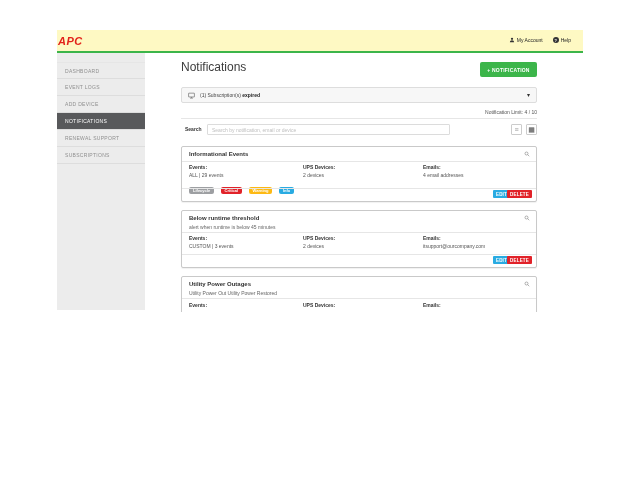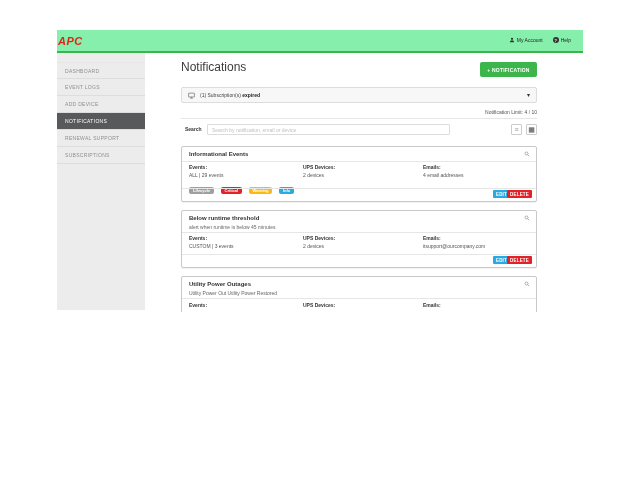--- a/index.html
+++ b/index.html
@@ -2,21 +2,21 @@
 <html><head>
 <meta charset="utf-8">
 <style>
   * { margin:0; padding:0; box-sizing:border-box; }
   html,body { width:640px; height:480px; background:#ffffff; font-family:"Liberation Sans","DejaVu Sans",sans-serif; }
   body { position:relative; overflow:hidden; }
 
   .app { position:absolute; left:57px; top:30px; width:526px; height:282px; background:#fff; overflow:hidden; }
 
   
-  .hdr { position:absolute; top:0; left:0; width:526px; height:21px; background:#86efac; }
+  .hdr { position:absolute; top:0; left:0; width:526px; height:21px; background:#fef9c3; }
   .logo { position:absolute; left:1px; top:5px; font-size:11px; font-weight:bold; font-style:italic; letter-spacing:0.5px; color:#e2231a; }
   .hdr-right { position:absolute; right:12px; top:7px; display:flex; align-items:center; gap:10px; font-size:5px; color:#222; }
   .hdr-link { display:flex; align-items:center; gap:2px; cursor:pointer; }
   .person-icon svg { width:6px; height:6px; fill:#333; display:block; }
   .help-icon { width:6px; height:6px; border-radius:50%; background:#333; color:#fff; font-size:4px; font-weight:bold; display:flex; align-items:center; justify-content:center; }
   .green-line { position:absolute; top:21px; left:0; width:526px; height:2px; background:#3cb54a; }
 
   
   .sidebar { position:absolute; left:0; top:23px; width:88px; height:257px; background:#ececec; padding-top:9px; }
   .side-item { height:17px; line-height:17px; padding-left:8px; font-size:5px; letter-spacing:0.3px; color:#8f8f8f; border-bottom:1px solid #dddddd; cursor:pointer; }

